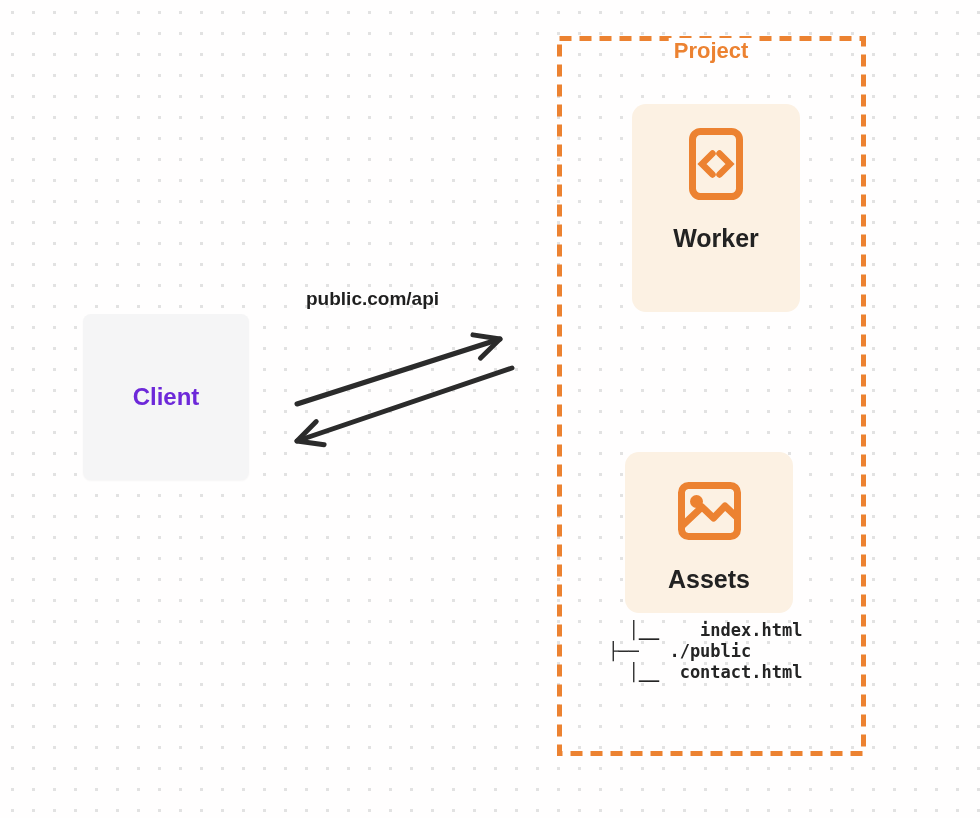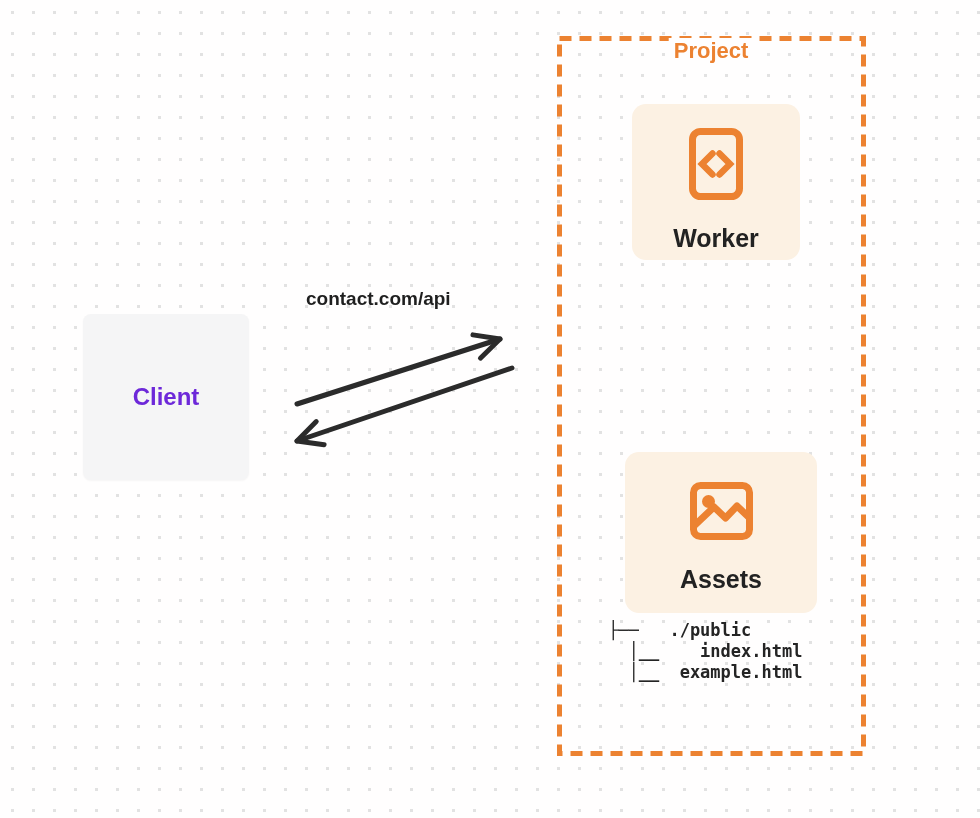--- a/index.html
+++ b/index.html
@@ -62,22 +62,22 @@
     margin-top: 15px;
   }
   .card {
     position: absolute;
     background: #FCF1E3;
     border-radius: 14px;
     display: flex;
     flex-direction: column;
     align-items: center;
   }
-  .worker-node { left: 632px; top: 104px; width: 168px; height: 156px; }
-  .assets-node { left: 625px; top: 452px; width: 192px; height: 161px; }
+  .worker-node { left: 632px; top: 104px; width: 168px; height: 208px; }
+  .assets-node { left: 625px; top: 452px; width: 168px; height: 161px; }
   .worker-node .icon-wrap { margin-top: 24px; height: 72px; }
   .assets-node .icon-wrap { margin-top: 30px; height: 58px; }
   .card-label {
     font-size: 25px;
     font-weight: bold;
     color: #222;
   }
   .worker-node .card-label { margin-top: 24px; }
   .assets-node .card-label { margin-top: 25px; }
   .file-tree {
@@ -104,21 +104,21 @@
     </defs>
     <rect x="559.5" y="38.5" width="304" height="715" fill="none" stroke="#EC8231" stroke-width="5" stroke-dasharray="12 8"></rect>
     <line x1="297" y1="404" x2="500" y2="339" stroke="#2B2B2B" stroke-width="5" stroke-linecap="round" marker-end="url(#head)"></line>
     <line x1="512" y1="368" x2="297" y2="441" stroke="#2B2B2B" stroke-width="5" stroke-linecap="round" marker-end="url(#head)"></line>
   </svg>
 
   <div class="node client-node">
     <span class="client-label">Client</span>
   </div>
 
-  <div class="request-url-label">contact.com/api</div>
+  <div class="request-url-label">public.com/api</div>
 
   <div class="project-label">Project</div>
 
   <div class="card worker-node">
     <span class="icon-wrap">
       <svg width="54" height="72" viewBox="0 0 54 72" xmlns="http://www.w3.org/2000/svg">
         <rect x="3.5" y="3.5" width="47" height="65" rx="8" fill="none" stroke="#EC8231" stroke-width="7"></rect>
         <path d="M23.5,25.5 L13,36 L23.5,46.5" fill="none" stroke="#EC8231" stroke-width="6.5" stroke-linecap="round" stroke-linejoin="miter"></path>
         <path d="M30.5,25.5 L41,36 L30.5,46.5" fill="none" stroke="#EC8231" stroke-width="6.5" stroke-linecap="round" stroke-linejoin="miter"></path>
       </svg>
@@ -136,18 +136,18 @@
         <rect x="0" y="55" width="63" height="3" fill="#FCF1E3"></rect>
         <rect x="0" y="0" width="3" height="58" fill="#FCF1E3"></rect>
         <rect x="60" y="0" width="3" height="58" fill="#FCF1E3"></rect>
         <rect x="3.5" y="3.5" width="56" height="51" rx="7" fill="none" stroke="#EC8231" stroke-width="7"></rect>
       </svg>
     </span>
     <span class="card-label">Assets</span>
   </div>
 
   <div class="file-tree">
+    <div class="tree-line">  │__    index.html</div>
     <div class="tree-line">├──   ./public</div>
-    <div class="tree-line">  │__    index.html</div>
-    <div class="tree-line">  │__  example.html</div>
+    <div class="tree-line">  │__  contact.html</div>
   </div>
 
 </div>
 
 </body></html>

